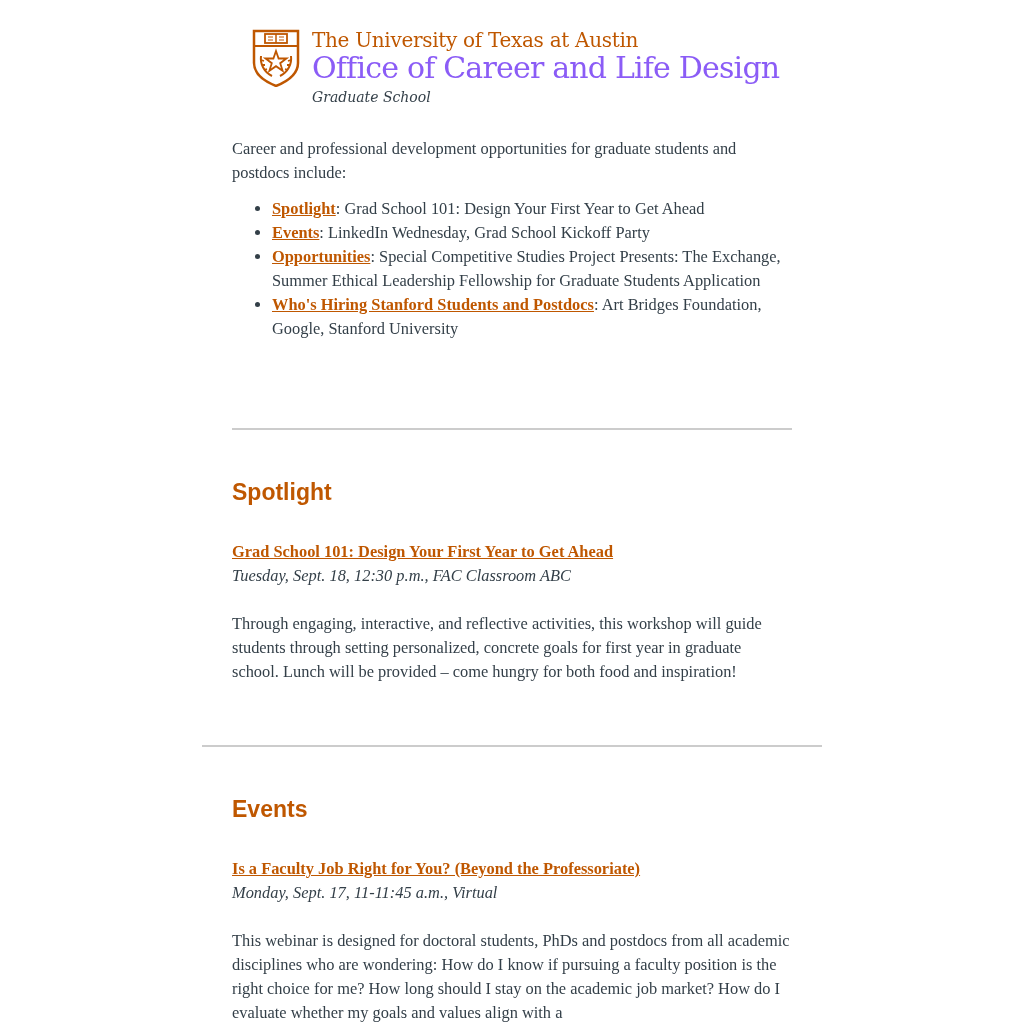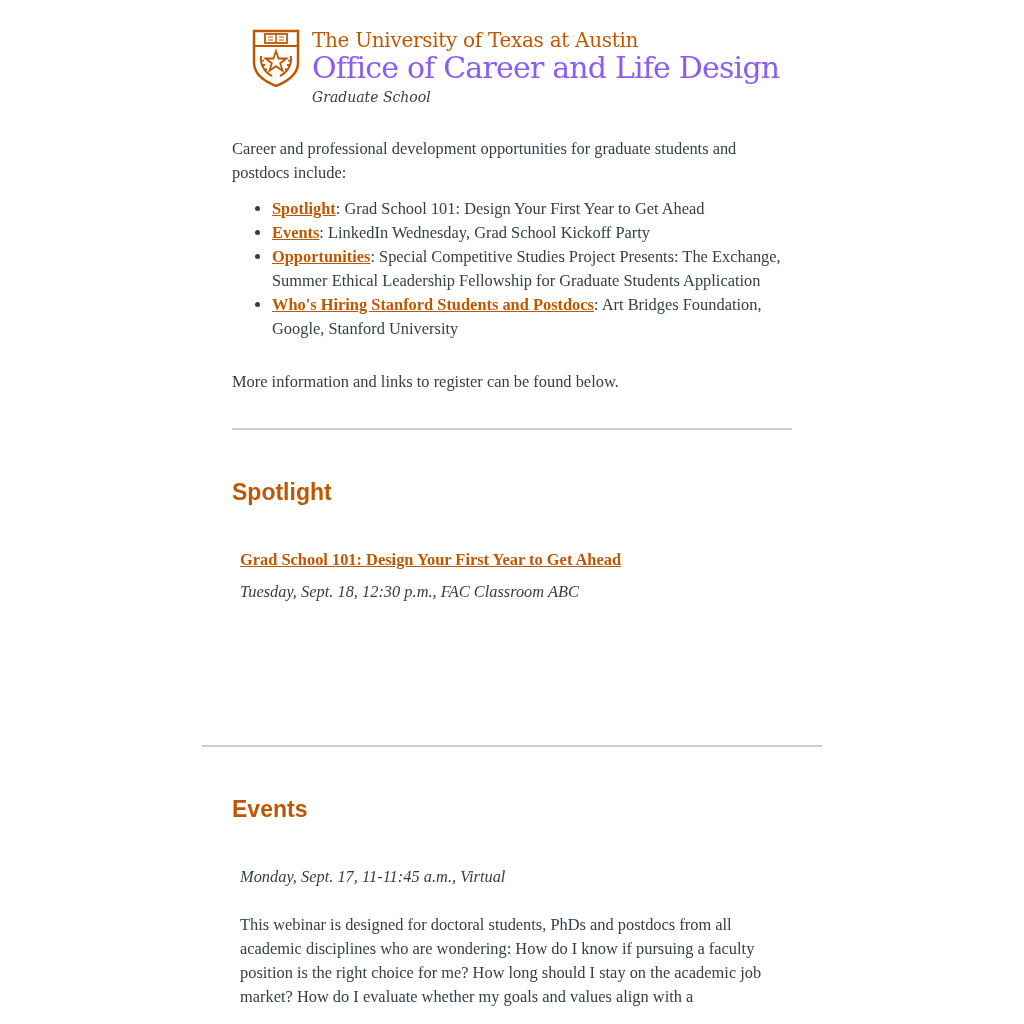--- a/index.html
+++ b/index.html
@@ -17,21 +17,21 @@
     .content p { margin: 0; }
     a.orange { color: #bf5700; font-weight: bold; text-decoration: underline; }
     ul.summary { margin: 12px 0 29px 0; padding-left: 40px; }
     ul.summary li { margin: 0; }
     .more { margin: 0; }
     .rule-inner { position: absolute; left: 232px; top: 428px; width: 560px; height: 2px; background: #cccccc; }
     .rule-outer { position: absolute; left: 202px; top: 745px; width: 620px; height: 2px; background: #cccccc; }
 
     .section-title { position: absolute; left: 232px; font-family: "Liberation Sans", sans-serif; font-weight: bold; font-size: 23px; color: #bf5700; line-height: 28px; }
     .event-block { position: absolute; left: 232px; width: 560px; font-family: "Liberation Serif", "DejaVu Serif", serif; font-size: 16.4px; line-height: 24px; color: #333f48; }
-    .event-block p { margin: 8px; }
+    .event-block p { margin: 0; }
     .event-title { color: #bf5700; font-weight: bold; text-decoration: underline; }
     .event-meta { font-style: italic; }
     .event-desc { margin-top: 24px !important; }
   </style>
 </head>
 <body>
 
 <div class="page">
 
   <div class="header">
@@ -54,34 +54,35 @@
   </div>
 
   <div class="content">
     <p>Career and professional development opportunities for graduate students and postdocs include:</p>
     <ul class="summary">
       <li><a class="orange" href="#">Spotlight</a><span>: Grad School 101: Design Your First Year to Get Ahead</span></li>
       <li><a class="orange" href="#">Events</a><span>: LinkedIn Wednesday, Grad School Kickoff Party</span></li>
       <li><a class="orange" href="#">Opportunities</a><span>: Special Competitive Studies Project Presents: The Exchange, Summer Ethical Leadership Fellowship for Graduate Students Application</span></li>
       <li><a class="orange" href="#">Who's Hiring Stanford Students and Postdocs</a><span>: Art Bridges Foundation, Google, Stanford University</span></li>
     </ul>
-    <p class="more">More information and links to register can be found below.</p>
   </div>
 
   <div class="rule-inner"></div>
 
   <div class="section-title" style="top:478px;">Spotlight</div>
 
   <div class="event-block" style="top:540px;">
     <p><a class="event-title" href="#">Grad School 101: Design Your First Year to Get Ahead</a></p>
     <p class="event-meta">Tuesday, Sept. 18, 12:30 p.m., FAC Classroom ABC</p>
+    <p class="event-desc">Through engaging, interactive, and reflective activities, this workshop will guide students through setting personalized, concrete goals for first year in graduate school. Lunch will be provided – come hungry for both food and inspiration!</p>
   </div>
 
   <div class="rule-outer"></div>
 
   <div class="section-title" style="top:795px;">Events</div>
 
   <div class="event-block" style="top:857px;">
+    <p><a class="event-title" href="#">Is a Faculty Job Right for You? (Beyond the Professoriate)</a></p>
     <p class="event-meta">Monday, Sept. 17, 11-11:45 a.m., Virtual</p>
     <p class="event-desc">This webinar is designed for doctoral students, PhDs and postdocs from all academic disciplines who are wondering: How do I know if pursuing a faculty position is the right choice for me? How long should I stay on the academic job market? How do I evaluate whether my goals and values align with a</p>
   </div>
 
 </div>
 
 </body></html>

